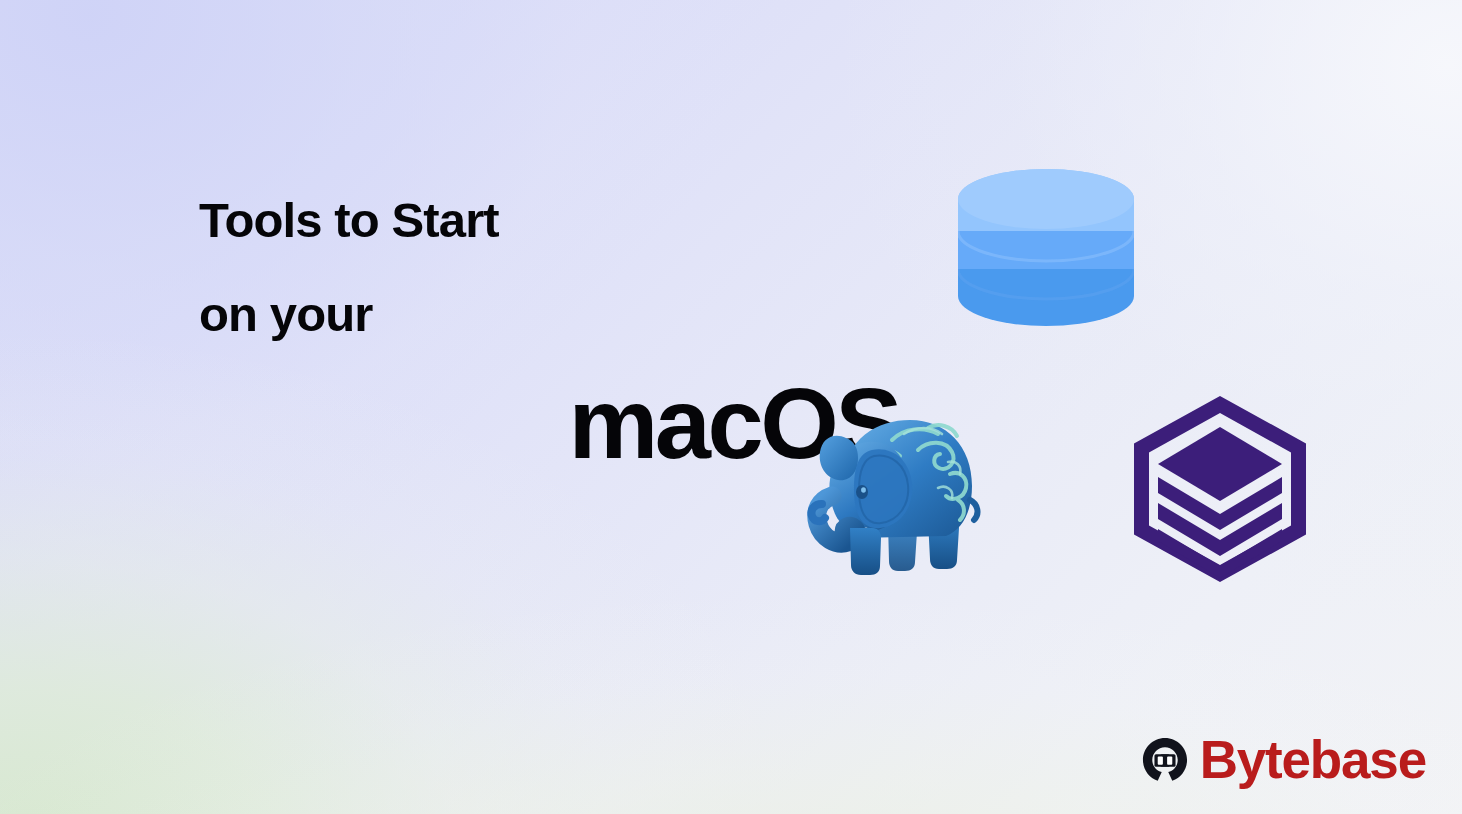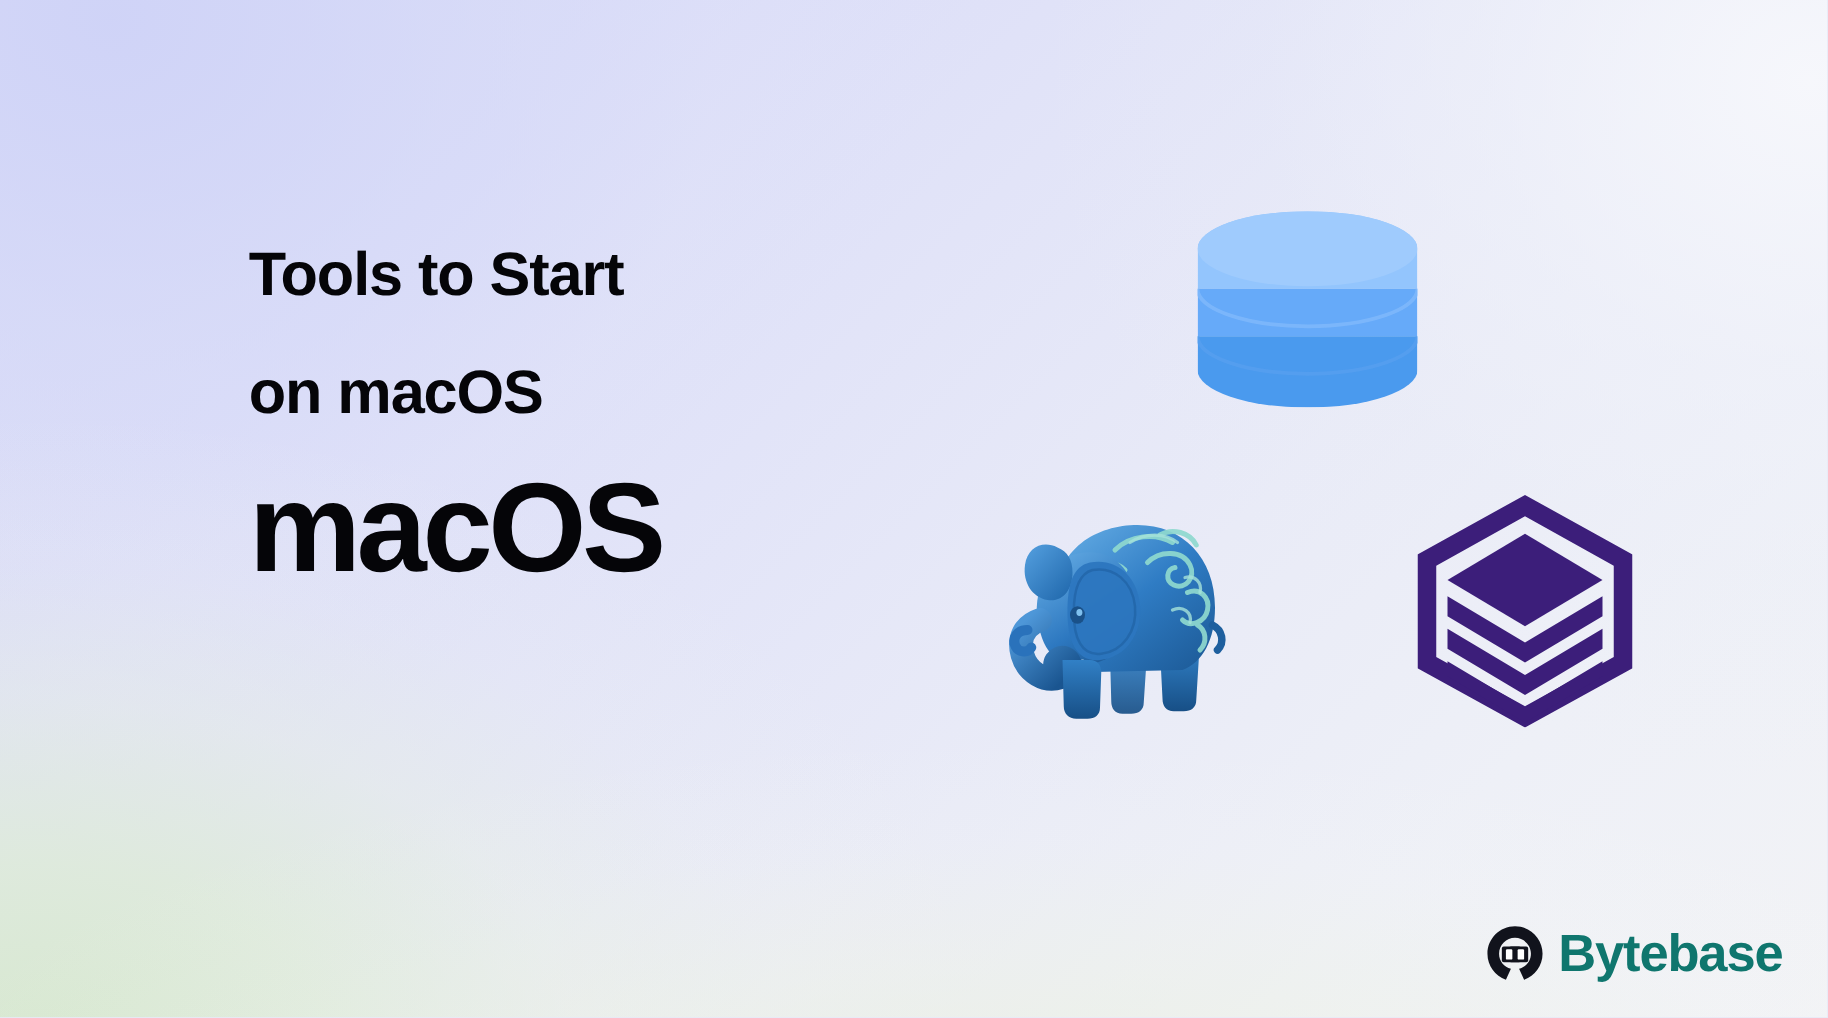--- a/index.html
+++ b/index.html
@@ -74,20 +74,21 @@
     letter-spacing:-0.018em;
     white-space:nowrap;
     font-family:"Liberation Sans", sans-serif;
   }
   .h-sm { font-size:49px; line-height:94px; }
   .h-big {
     font-size:101px;
     line-height:112px;
     letter-spacing:-0.035em;
     margin-top:6px;
+    text-align:right;
   }
 
   
   #db-cylinder {
     position:absolute;
     left:958px; top:169px;
     width:176px; height:157px;
   }
   #db-cylinder svg { display:block; width:100%; height:100%; }
 
@@ -108,42 +109,42 @@
   #hex-logo svg { display:block; width:100%; height:100%; }
 
   
   #brand {
     position:absolute;
     right:36px; bottom:28px;
     display:flex; align-items:center; gap:12px;
   }
   #brand-mark { width:46px; height:46px; display:block; }
   #brand-word {
-    font-size:42px;
+    font-size:53px;
     font-weight:700;
     letter-spacing:-0.022em;
-    color:#0f766e;
+    color:#b91c1c;
     line-height:1;
     font-family:"Liberation Sans", sans-serif;
   }
 </style>
 </head>
 <body>
 
 <div id="banner">
 
   <div class="bg-layer bg-base"></div>
   <div class="bg-layer bg-violet"></div>
   <div class="bg-layer bg-white"></div>
   <div class="bg-layer bg-green"></div>
   <div class="bg-layer bg-green2"></div>
 
   <div id="headline">
     <div class="h-line h-sm">Tools to Start</div>
-    <div class="h-line h-sm">on macOS</div>
+    <div class="h-line h-sm">on your</div>
     <div class="h-line h-big">macOS</div>
   </div>
 
   <div id="db-cylinder">
     <svg viewBox="0 0 176 157" xmlns="http://www.w3.org/2000/svg">
       <defs>
         <clipPath id="cylClip">
           <path d="M0,30 A88,30 0 0 1 176,30 L176,127 A88,30 0 0 1 0,127 Z"></path>
         </clipPath>
       </defs>

